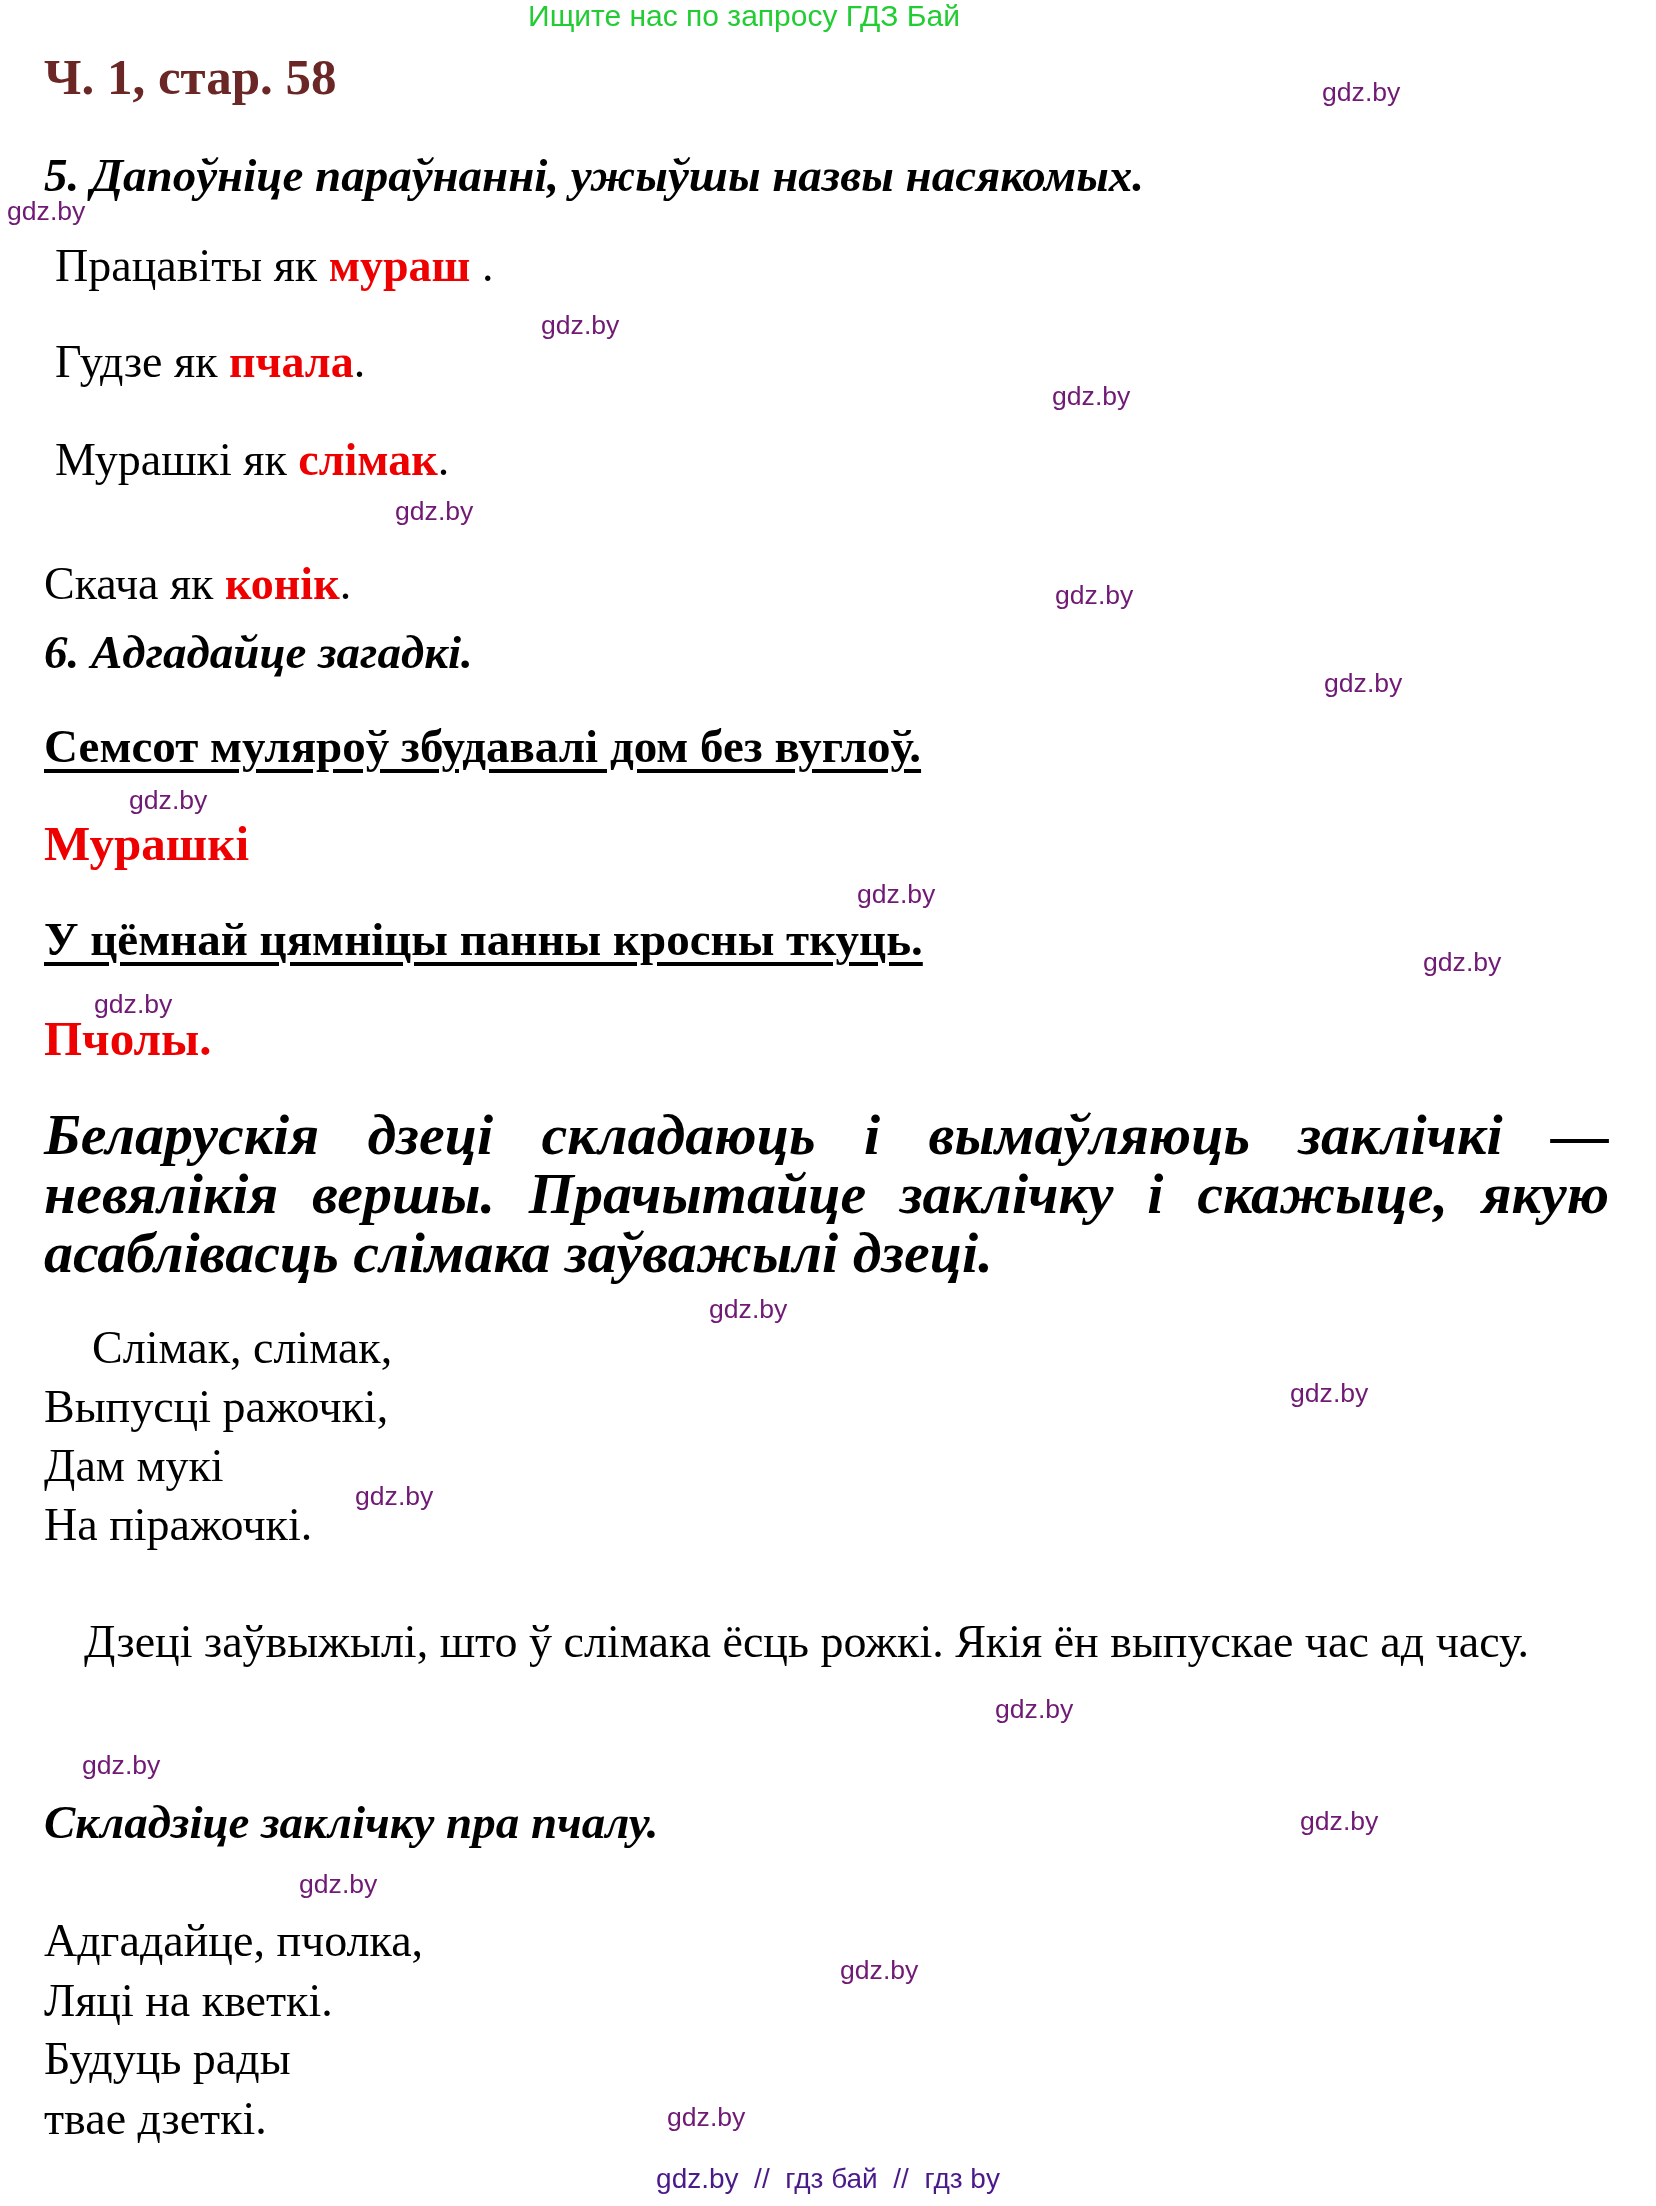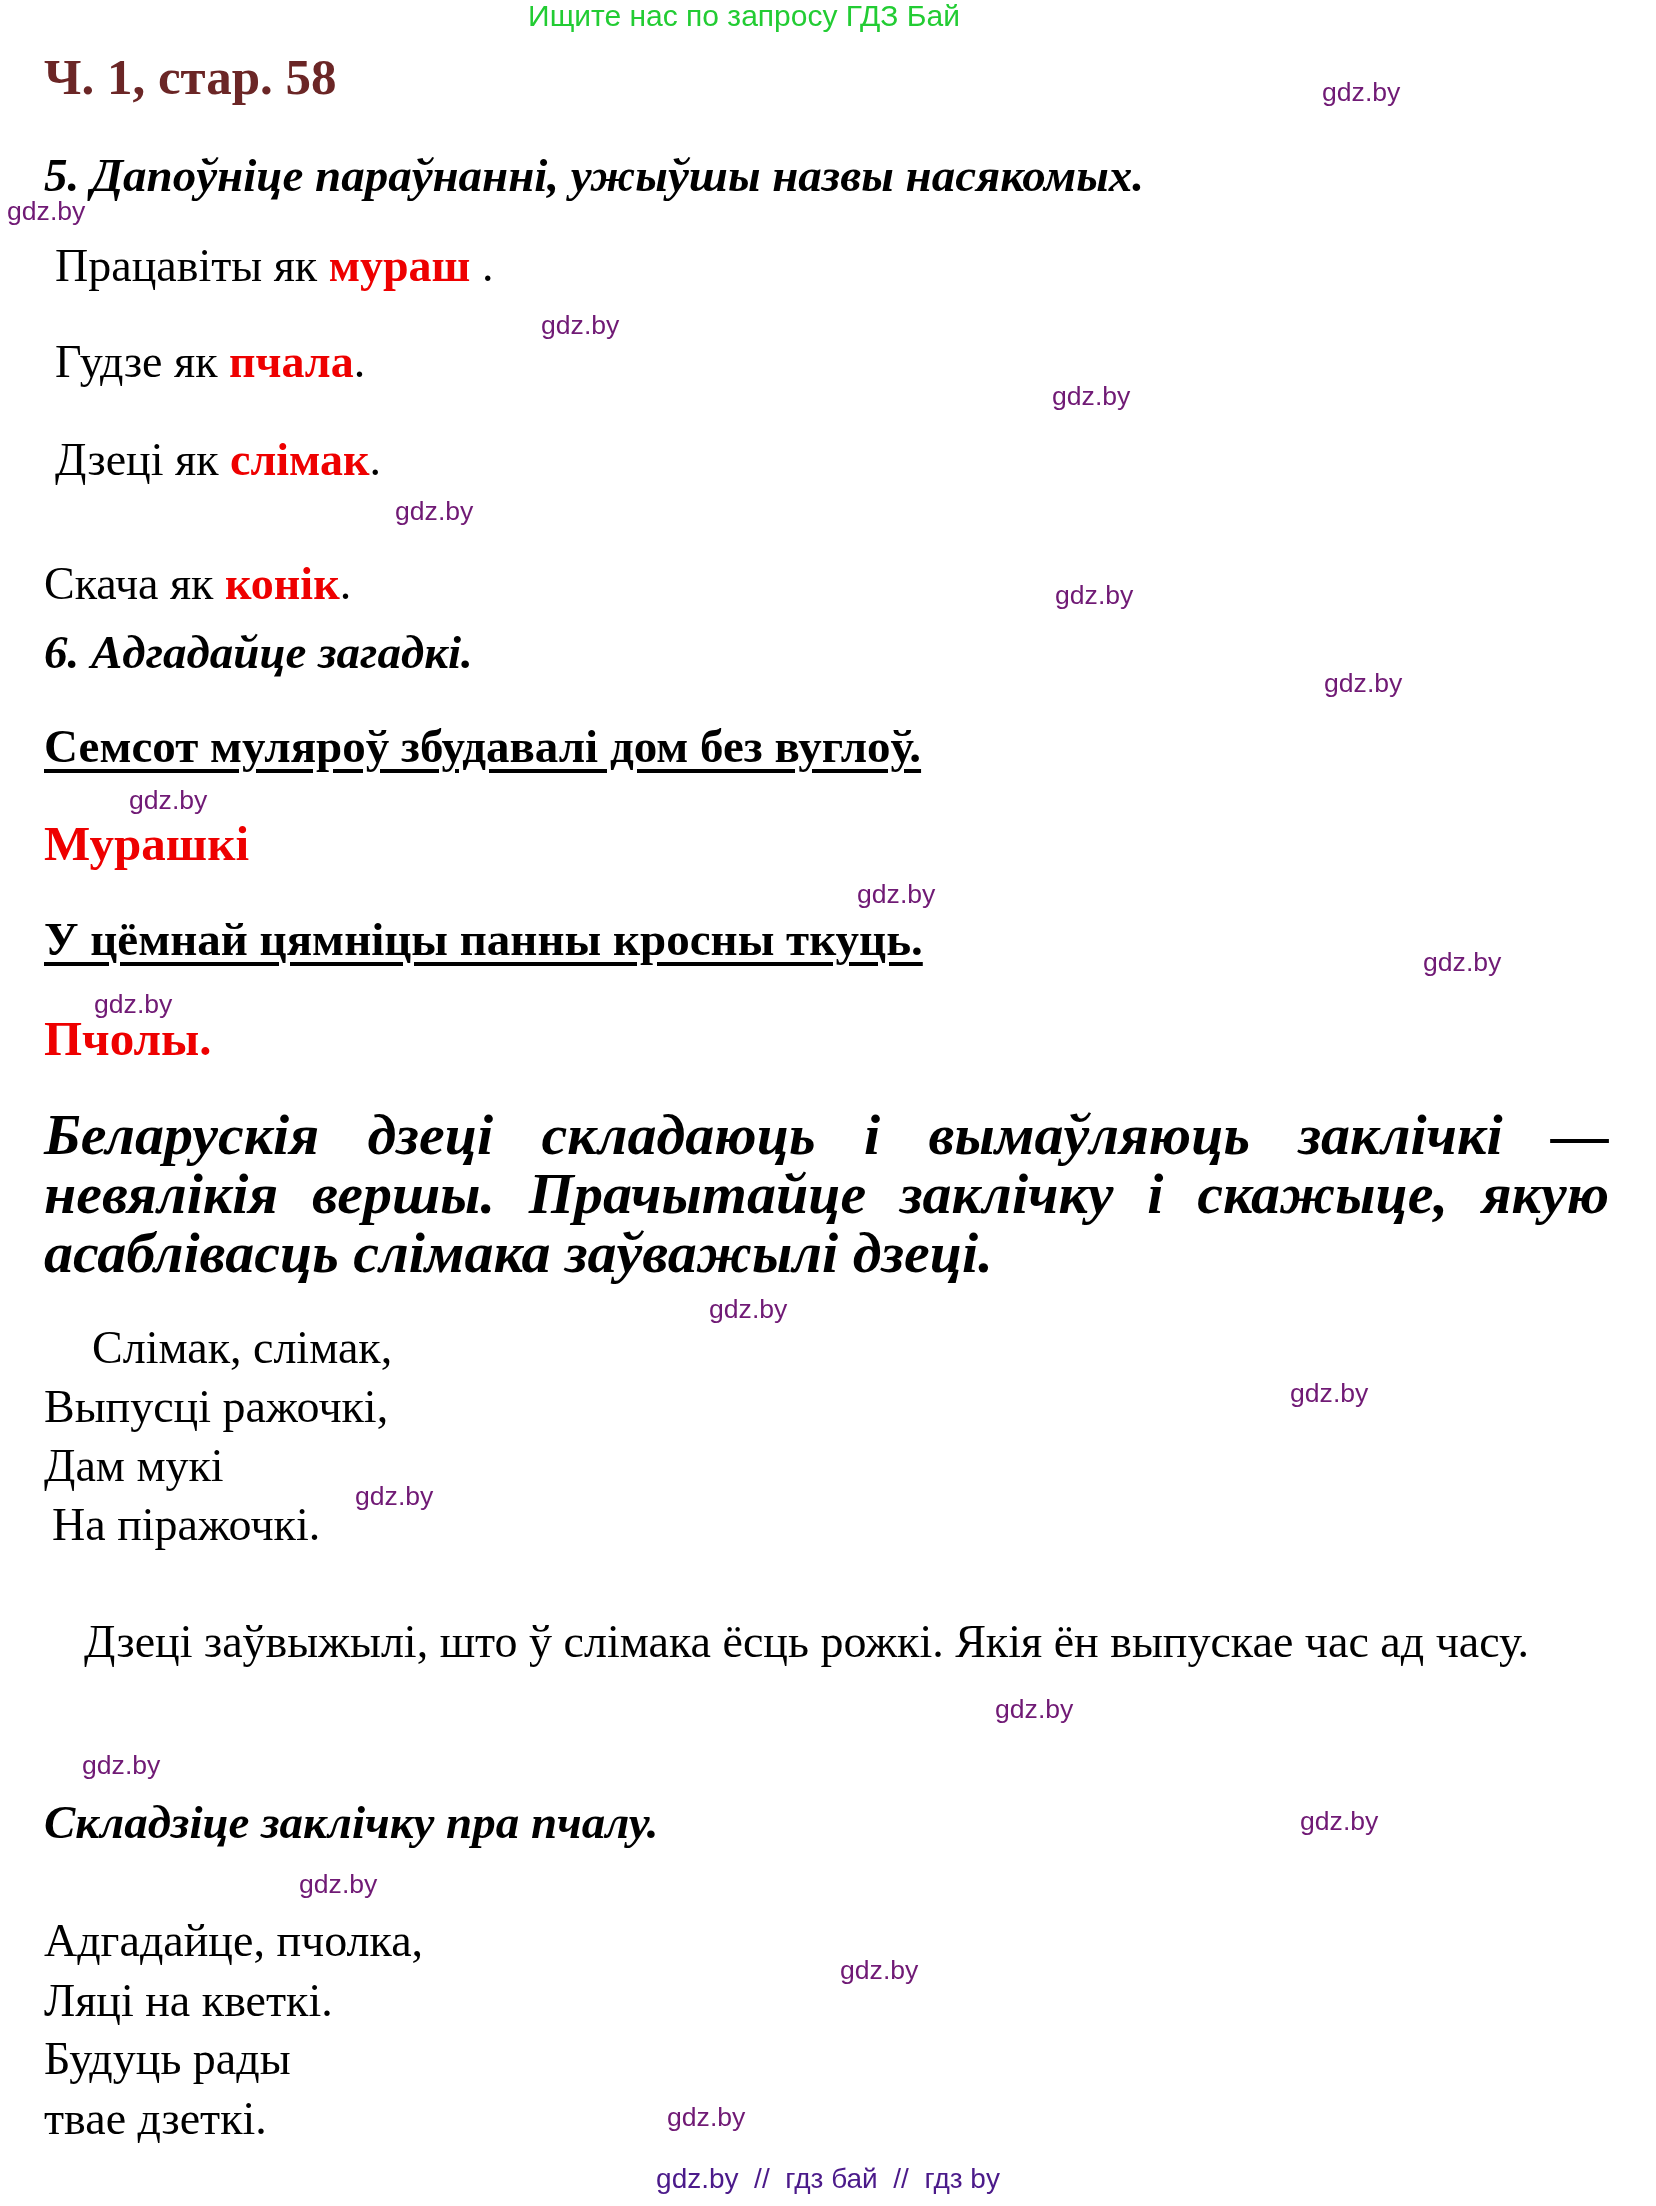--- a/index.html
+++ b/index.html
@@ -28,40 +28,40 @@
 
 <div class="abs task-h serif" style="left:44px; top:149px;">5.  Дапоўніце параўнанні, ужыўшы назвы насякомых.</div>
 
 <div class="abs plain serif" style="left:55px; top:239px;">
   <span>Працавіты як </span><span class="red-b" style="color:#ee0000;">мураш</span><span> .</span>
 </div>
 <div class="abs plain serif" style="left:55px; top:335px;">
   <span>Гудзе як </span><span class="red-b" style="color:#ee0000;">пчала</span><span>.</span>
 </div>
 <div class="abs plain serif" style="left:55px; top:433px;">
-  <span>Дзеці як </span><span class="red-b" style="color:#ee0000;">слімак</span><span>.</span>
+  <span>Мурашкі як </span><span class="red-b" style="color:#ee0000;">слімак</span><span>.</span>
 </div>
 <div class="abs plain serif" style="left:44px; top:557px;text-align:right;">
   <span>Скача як </span><span class="red-b" style="color:#ee0000;">конік</span><span>.</span>
 </div>
 
 <div class="abs task-h serif" style="left:44px; top:626px;">6.  Адгадайце загадкі.</div>
 
 <div class="abs riddle serif" style="left:44px; top:720px;">Семсот муляроў збудавалі дом без вуглоў.</div>
 <div class="abs answer serif" style="left:44px; top:816px; color:#ee0000;">Мурашкі</div>
 
 <div class="abs riddle serif" style="left:44px; top:913px;">У цёмнай цямніцы панны кросны ткуць.</div>
 <div class="abs answer serif" style="left:44px; top:1011px; color:#ee0000;">Пчолы.</div>
 
 <div class="abs para-i serif" style="top:1105px;">Беларускія дзеці складаюць і вымаўляюць заклічкі — невялікія вершы. Прачытайце заклічку і скажыце, якую асаблівасць слімака заўважылі дзеці.</div>
 
 <div class="abs plain serif" style="left:44px; top:1321px;margin-left:48px;">Слімак, слімак,</div>
 <div class="abs plain serif" style="left:44px; top:1380px;">Выпусці ражочкі,</div>
 <div class="abs plain serif" style="left:44px; top:1439px;">Дам мукі</div>
-<div class="abs plain serif" style="left:44px; top:1498px;margin-left:8px;">На піражочкі.</div>
+<div class="abs plain serif" style="left:44px; top:1498px;">На піражочкі.</div>
 
 <div class="abs para serif" style="top:1611px;">Дзеці заўвыжылі, што ў слімака ёсць рожкі. Якія ён выпускае час ад часу.</div>
 
 <div class="abs task-h serif" style="left:44px; top:1796px;">Складзіце заклічку пра пчалу.</div>
 
 <div class="abs plain serif" style="left:44px; top:1914px;">Адгадайце, пчолка,</div>
 <div class="abs plain serif" style="left:44px; top:1974px;">Ляці на кветкі.</div>
 <div class="abs plain serif" style="left:44px; top:2032px;">Будуць рады</div>
 <div class="abs plain serif" style="left:44px; top:2092px;">твае дзеткі.</div>
 

